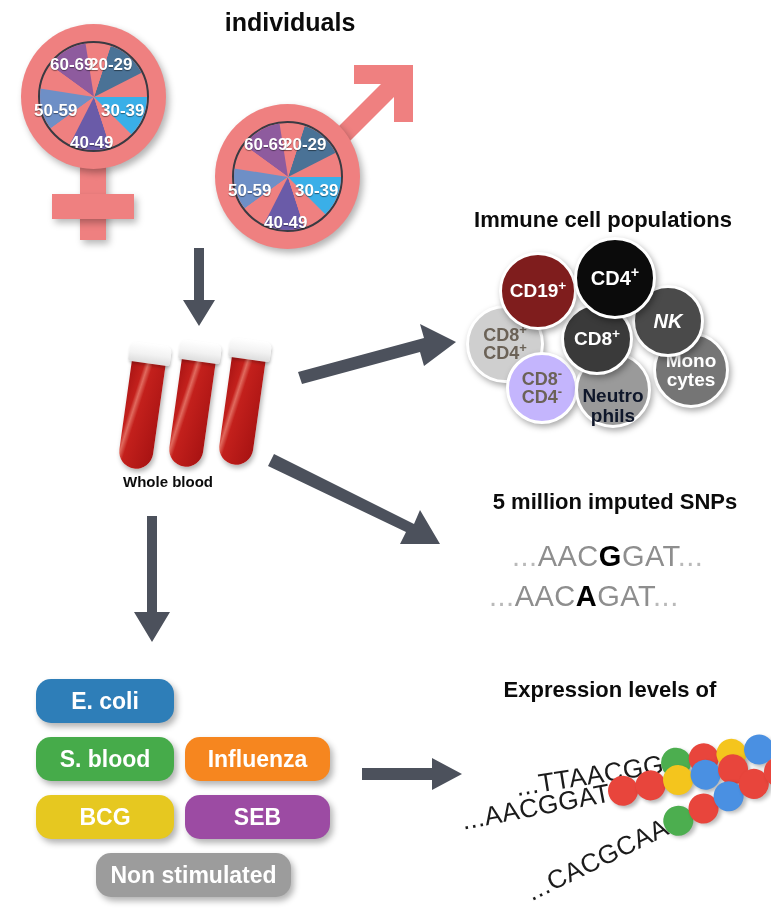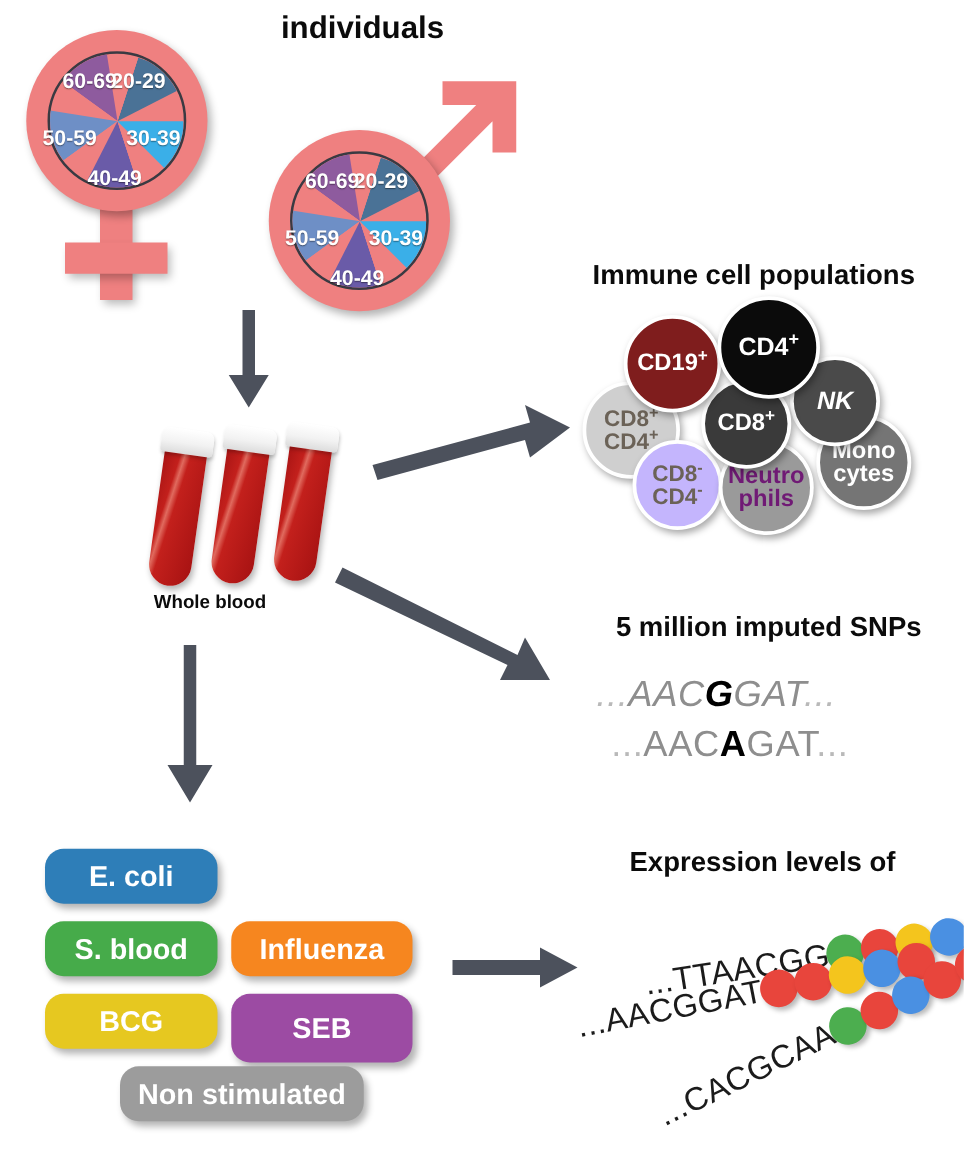--- a/index.html
+++ b/index.html
@@ -151,60 +151,60 @@
 <div class="abs" style="left:0;top:0;width:771px;height:440px;pointer-events:none;">
   <div class="cell" style="left:466px;top:305px;width:78px;height:78px;background:#cfcfcf;color:#6b6257;font-size:18px;z-index:1;">
     <span>CD8<sup>+</sup><br>CD4<sup>+</sup></span>
   </div>
   <div class="cell" style="left:506px;top:352px;width:72px;height:72px;background:#c4b5fd;color:#6b6257;font-size:18px;z-index:2;">
     <span>CD8<sup>-</sup><br>CD4<sup>-</sup></span>
   </div>
   <div class="cell" style="left:653px;top:332px;width:76px;height:76px;background:#757575;color:#ffffff;font-size:19px;z-index:3;">
     <span>Mono<br>cytes</span>
   </div>
-  <div class="cell" style="left:575px;top:352px;width:76px;height:76px;background:#9a9a9a;color:#701a75;font-size:19px;z-index:4;">
+  <div class="cell" style="left:575px;top:352px;width:76px;height:76px;background:#9a9a9a;color:#0f172a;font-size:19px;z-index:4;align-items:flex-end;">
     <span>Neutro<br>phils</span>
   </div>
   <div class="cell" style="left:632px;top:285px;width:72px;height:72px;background:#4a4a4a;color:#ffffff;font-size:20px;z-index:5;font-style:italic;">
     <span>NK</span>
   </div>
   <div class="cell" style="left:561px;top:303px;width:72px;height:72px;background:#3a3a3a;color:#ffffff;font-size:19px;z-index:6;">
     <span>CD8<sup>+</sup></span>
   </div>
   <div class="cell" style="left:499px;top:252px;width:78px;height:78px;background:#7f1d1d;color:#ffffff;font-size:19px;z-index:7;">
     <span>CD19<sup>+</sup></span>
   </div>
   <div class="cell" style="left:574px;top:237px;width:82px;height:82px;background:#0b0b0b;color:#ffffff;font-size:20px;z-index:8;">
     <span>CD4<sup>+</sup></span>
   </div>
 </div>
 
 <div class="abs ttl" style="left:470px;top:490px;width:290px;font-size:22px;">5 million imputed SNPs</div>
 
-<div class="snpline" style="left:477px;top:540px;font-style:italic;">
+<div class="snpline" style="left:512px;top:540px;">
   <span class="dim">...</span><span class="mid">AAC</span><span class="hot">G</span><span class="mid">GAT</span><span class="dim">...</span>
 </div>
 <div class="snpline" style="left:489px;top:580px;">
   <span class="dim">...</span><span class="mid">AAC</span><span class="hot">A</span><span class="mid">GAT</span><span class="dim">...</span>
 </div>
 
 <div class="abs" style="left:0;top:0;width:360px;height:922px;pointer-events:none;">
   <div class="pill" style="left:36px;top:679px;width:138px;height:44px;background:#2e7eb8;pointer-events:auto;">
     <span>E. coli</span>
   </div>
   <div class="pill" style="left:36px;top:737px;width:138px;height:44px;background:#46ab4a;pointer-events:auto;">
     <span>S. blood</span>
   </div>
   <div class="pill" style="left:185px;top:737px;width:145px;height:44px;background:#f6861f;pointer-events:auto;">
     <span>Influenza</span>
   </div>
   <div class="pill" style="left:36px;top:795px;width:138px;height:44px;background:#e6c820;pointer-events:auto;">
     <span>BCG</span>
   </div>
-  <div class="pill" style="left:185px;top:795px;width:145px;height:55px;background:#9c4ba3;pointer-events:auto;">
+  <div class="pill" style="left:185px;top:795px;width:145px;height:44px;background:#9c4ba3;pointer-events:auto;">
     <span>SEB</span>
   </div>
   <div class="pill" style="left:96px;top:853px;width:195px;height:44px;background:#9c9c9c;pointer-events:auto;">
     <span>Non stimulated</span>
   </div>
 </div>
 
 <div class="abs ttl" style="left:455px;top:678px;width:310px;font-size:22px;">
   <div>Expression levels of</div>
 </div>

